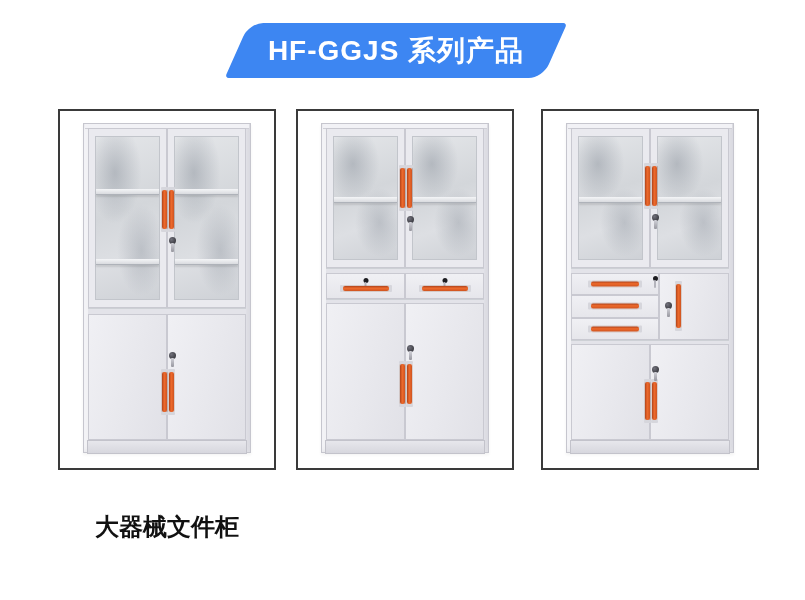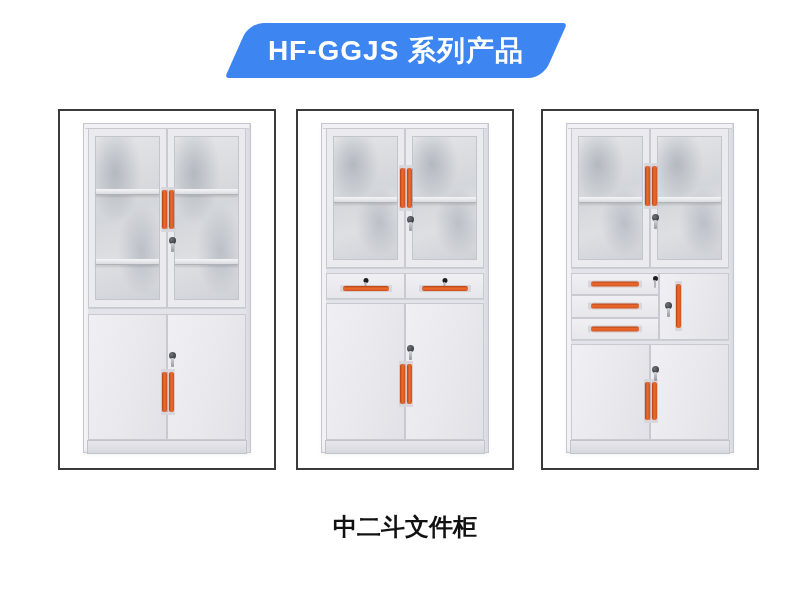--- a/index.html
+++ b/index.html
@@ -214,15 +214,15 @@
       <i class="plinth"></i>
       <span class="hv" style="left:78px;top:42px"></span>
       <span class="hv" style="left:85px;top:42px"></span>
       <span class="lock" style="left:85px;top:90px"></span>
       <span class="hv" style="left:78px;top:258px;height:38px"></span>
       <span class="hv" style="left:85px;top:258px;height:38px"></span>
       <span class="lock" style="left:85px;top:242px"></span>
     </div>
   </figure>
 
-  <div class="label" style="left:296px">中二斗文件柜</div>
+  <div class="label" style="left:58px">大器械文件柜</div>
 
 </div>
 
 </body></html>

